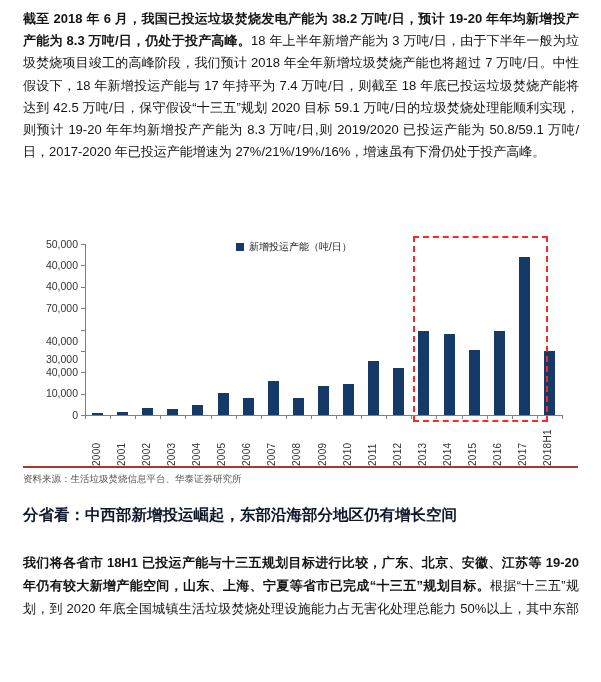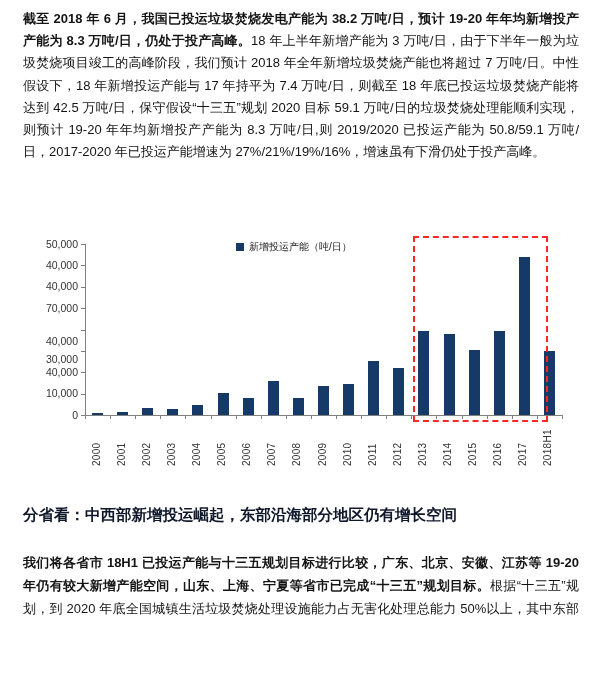--- a/index.html
+++ b/index.html
@@ -165,18 +165,21 @@
         <div class="xlabel" style="left: 416.921px;">2013</div>
         <div class="xlabel" style="left: 442.026px;">2014</div>
         <div class="xlabel" style="left: 467.132px;">2015</div>
         <div class="xlabel" style="left: 492.237px;">2016</div>
         <div class="xlabel" style="left: 517.342px;">2017</div>
         <div class="xlabel" style="left: 542.447px;">2018H1</div>
       </div>
     <div class="highlight-box" style="left: 413.368px; width: 134.824px; border-color: rgb(255, 38, 38);"></div>
   </div>
 
+  <div class="source" style="border-top-color: rgb(166, 58, 46);">
+    <span>资料来源：生活垃圾焚烧信息平台、华泰证券研究所</span>
+  </div>
 
   <h2 class="section-heading" style="color: #0f172a;">分省看：中西部新增投运崛起，东部沿海部分地区仍有增长空间</h2>
 
   <p class="para bottom-para"><b>我们将各省市 18H1 已投运产能与十三五规划目标进行比较，广东、北京、安徽、江苏等 19-20 年仍有较大新增产能空间，山东、上海、宁夏等省市已完成“十三五”规划目标。</b><span>根据“十三五”规划，到 2020 年底全国城镇生活垃圾焚烧处理设施能力占无害化处理总能力 50%以上，其中东部地区占 60%以上，根据规划 2020 年垃圾焚烧处理能力达 59 万吨/日,“十三五”生活垃圾焚烧处理能力年复合增长率将达 20%。从完成计划来看，山东、上海、宁夏等省市已完成“十三五”规划目标。</span></p>
 
 </div>
 
 </body></html>

